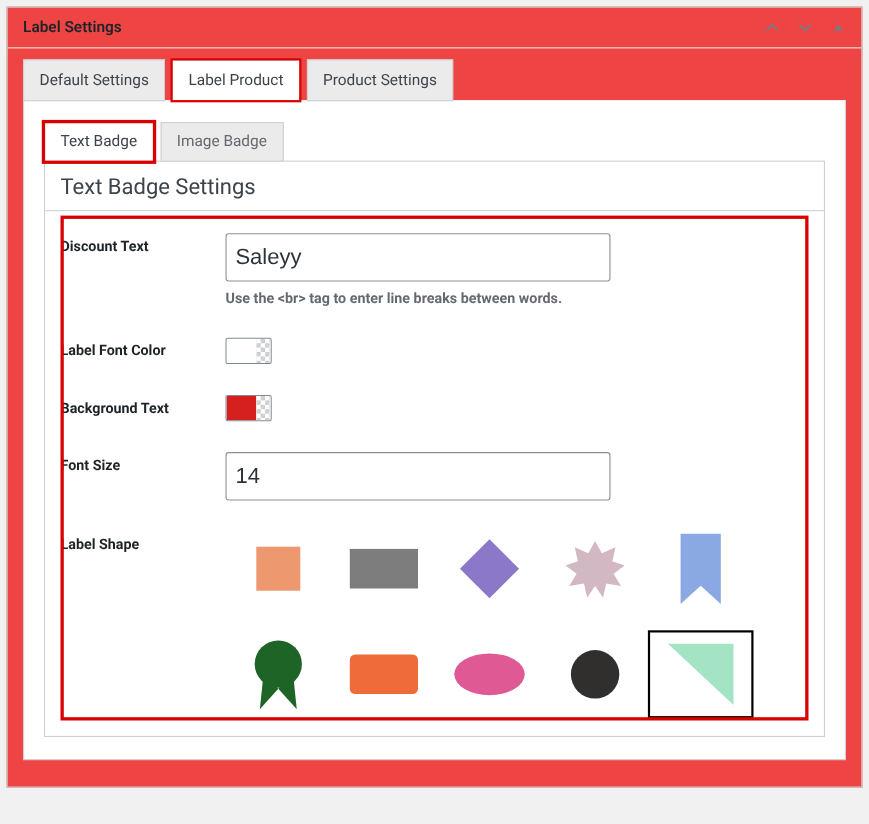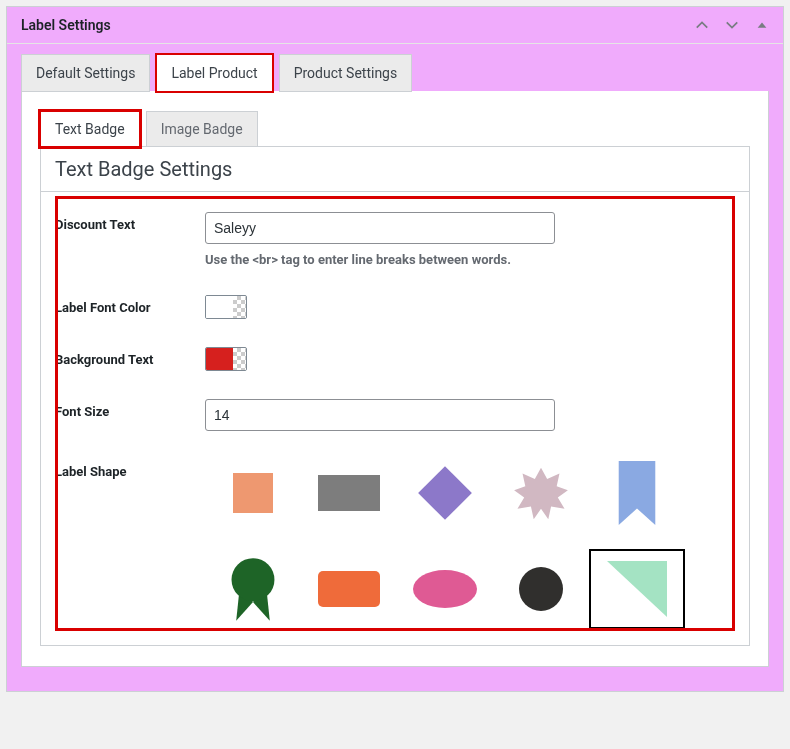--- a/index.html
+++ b/index.html
@@ -3,21 +3,21 @@
   <meta charset="utf-8">
   <style>
     * { box-sizing: border-box; margin: 0; padding: 0; }
     body {
       font-family: -apple-system, BlinkMacSystemFont, "Segoe UI", Roboto, sans-serif;
       font-size: 13px;
       background: #f1f1f1;
       padding: 6px;
     }
     .panel {
-      background: #f0abfc;
+      background: #ef4444;
       border: 1px solid #ccd0d4;
     }
     .panel-header {
       display: flex;
       align-items: center;
       padding: 10px 14px;
       border-bottom: 1px solid #e5e5e5;
     }
     .panel-title {
       font-size: 14px;
@@ -120,23 +120,23 @@
       flex-shrink: 0;
     }
     .form-field {
       flex: 1;
     }
     .text-input {
       width: 350px;
       padding: 4px 8px;
       border: 1px solid #8c8f94;
       border-radius: 3px;
-      font-size: 14px;
+      font-size: 20px;
       color: #2c3338;
-      height: 32px;
+      height: 44px;
     }
     .helper {
       font-size: 13px;
       color: #646970;
       margin-top: 8px;
       font-weight: bold;
     }
     .color-swatch {
       width: 42px;
       height: 24px;

